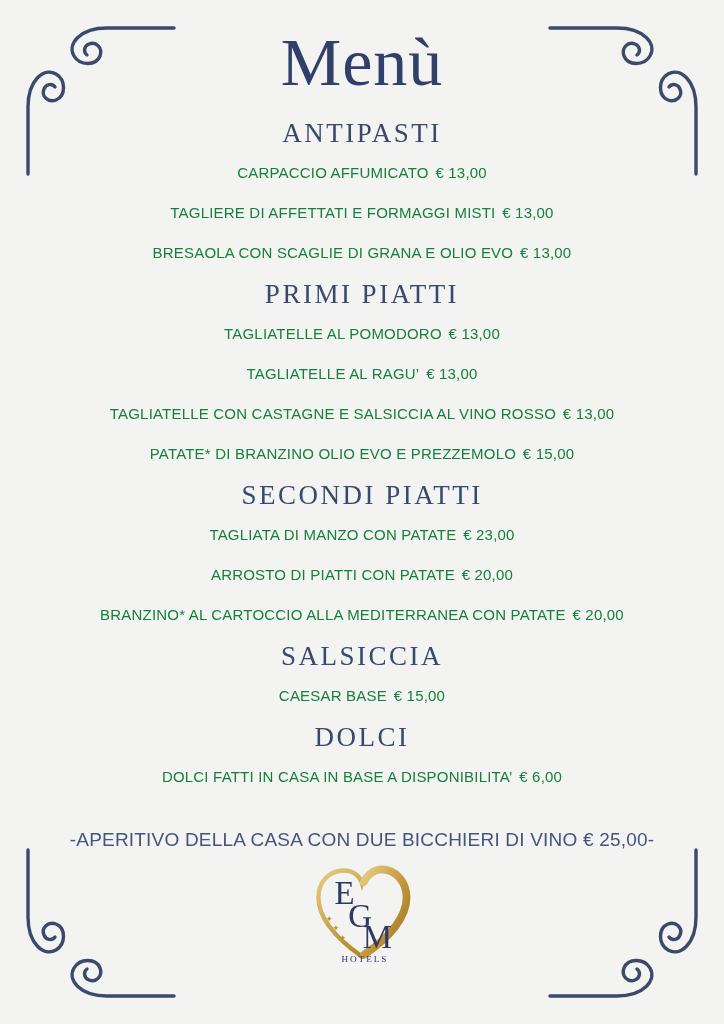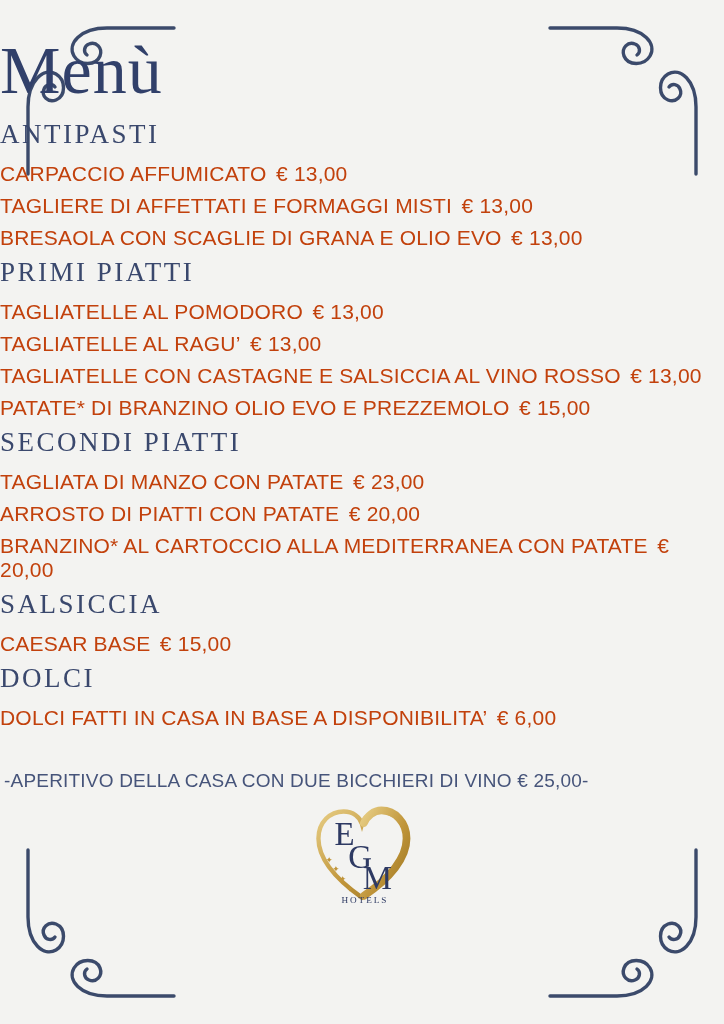--- a/index.html
+++ b/index.html
@@ -23,50 +23,50 @@
   .corner.tl { top: 4px;  left: 4px; }
   .corner.tr { top: 4px;  right: 4px;  transform: scaleX(-1); }
   .corner.bl { bottom: 4px; left: 4px; transform: scaleY(-1); }
   .corner.br { bottom: 4px; right: 4px; transform: scale(-1,-1); }
 
   
   .sheet {
     position: relative;
     width: 100%;
     height: 100%;
-    text-align: left;
+    text-align: center;
     box-sizing: border-box;
-    padding-top: 28px;
+    padding-top: 20px;
   }
   .page-title {
     font-family: "Liberation Serif", serif;
     font-weight: 400;
     font-size: 68px;
     line-height: 84px;
     letter-spacing: 1px;
     color: #31406a;
     margin: 0;
   }
   .section-heading {
     font-family: "Liberation Serif", serif;
     font-weight: 400;
     font-size: 27px;
     line-height: 34px;
     letter-spacing: 2.5px;
     color: #3a486d;
-    margin: 5px 0 11px;
+    margin: 12px 0 11px;
   }
   .menu-item {
-    font-size: 21px;
+    font-size: 15px;
     line-height: 24px;
     letter-spacing: 0.2px;
-    color: #c2410c;
+    color: #15803d;
     margin: 0;
   }
-  .menu-item + .menu-item { margin-top: 8px; }
+  .menu-item + .menu-item { margin-top: 16px; }
   .price { margin-left: 0.45em; }
 
   .footer-note {
     font-size: 19px;
     line-height: 24px;
     letter-spacing: 0.2px;
     color: #46547a;
     margin: 39px 4px 0;
   }
 

